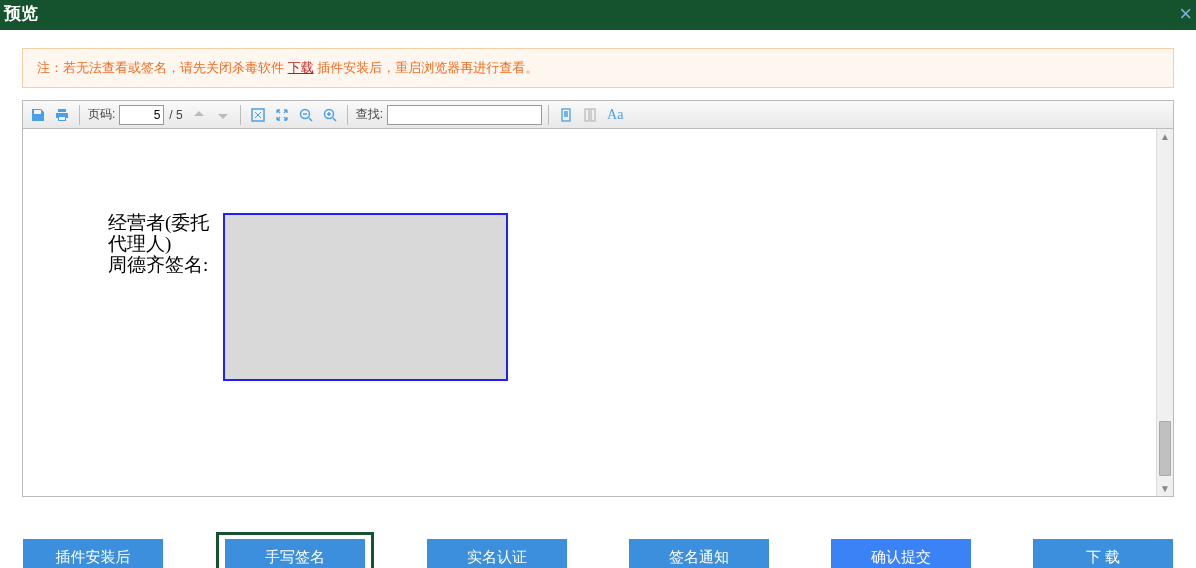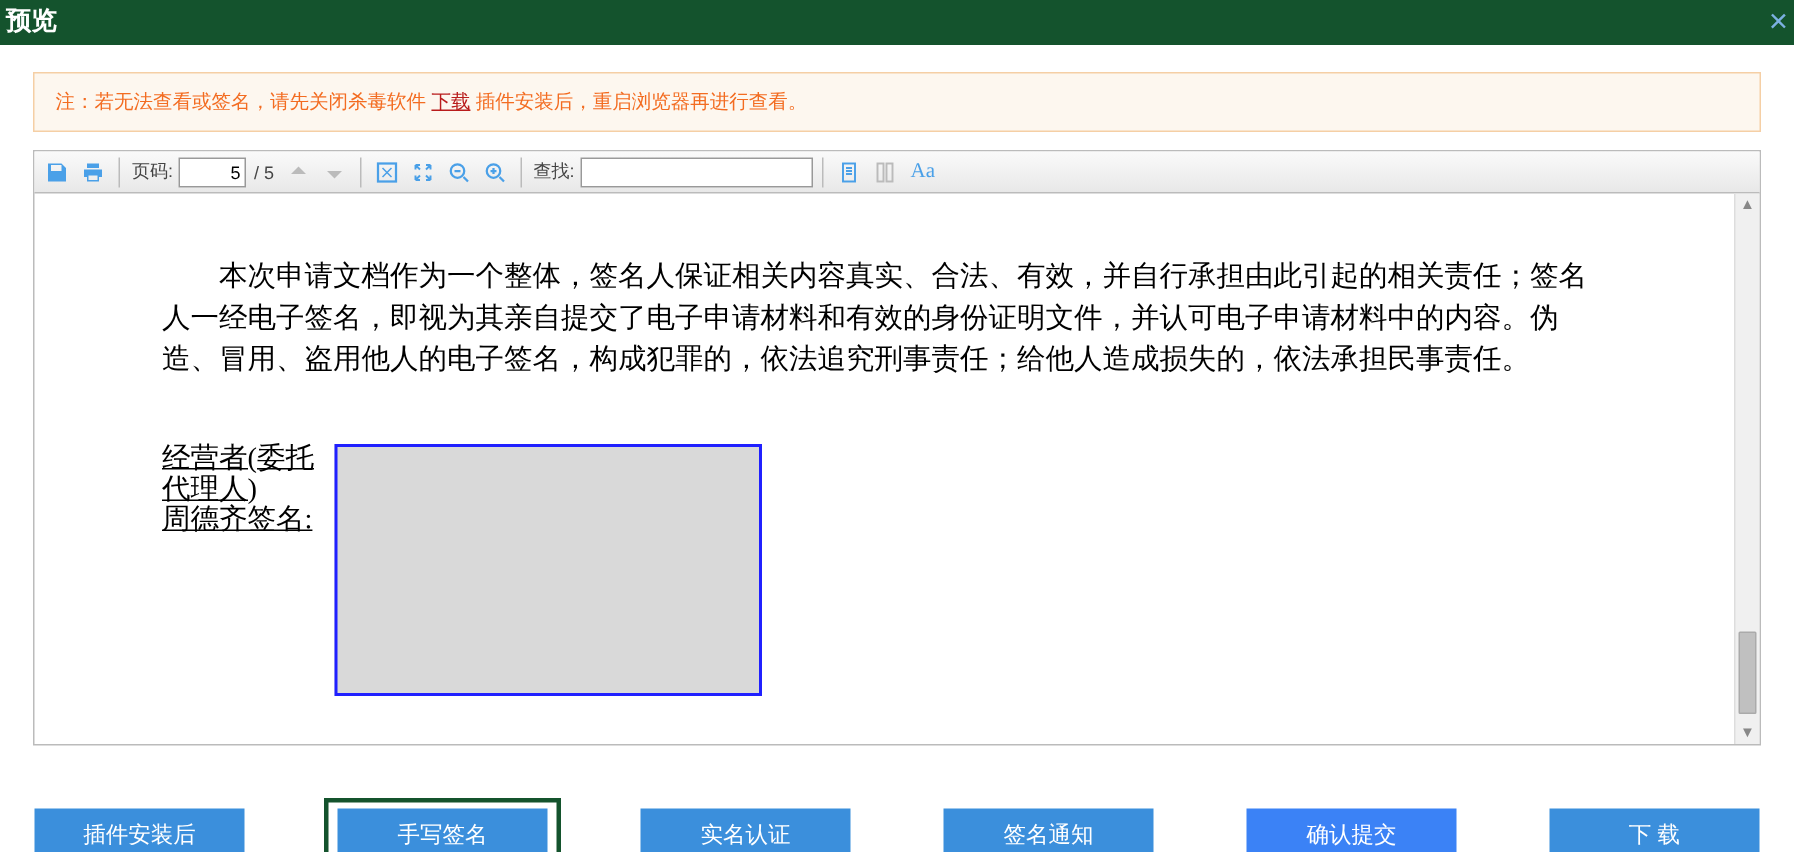--- a/index.html
+++ b/index.html
@@ -114,21 +114,20 @@
       font-family: SimSun, "宋体", serif;
       font-size: 19px;
       line-height: 1.45;
       color: #000;
     }
     .doc-content .para { text-indent: 2em; }
     .sign-block {
       display: flex;
       margin-top: 42px;
       align-items: flex-start;
-      text-decoration: underline;
     }
     .sign-label {
       font-size: 19px;
       line-height: 1.1;
       white-space: pre-line;
       width: 115px;
     }
     .sign-box {
       width: 285px;
       height: 168px;
@@ -262,21 +261,20 @@
         <svg viewBox="0 0 16 16" fill="none" stroke="currentColor" stroke-width="1.3">
             <rect x="3" y="2" width="4" height="12"></rect>
             <rect x="9" y="2" width="4" height="12"></rect>
           </svg>
       </div>
       <span class="aa-toggle">Aa</span>
     </div>
 
     <div class="doc-area">
       <div class="doc-content">
-        <p class="para">本次申请文档作为一个整体，签名人保证相关内容真实、合法、有效，并自行承担由此引起的相关责任；签名人一经电子签名，即视为其亲自提交了电子申请材料和有效的身份证明文件，并认可电子申请材料中的内容。伪造、冒用、盗用他人的电子签名，构成犯罪的，依法追究刑事责任；给他人造成损失的，依法承担民事责任。</p>
         <div class="sign-block">
           <div class="sign-label">经营者(委托
 代理人)
 周德齐签名:</div>
           <div class="sign-box"></div>
         </div>
       </div>
       <div class="scrollbar">
         <div class="scroll-arrow up">▲</div>
         <div class="scroll-thumb"></div>

